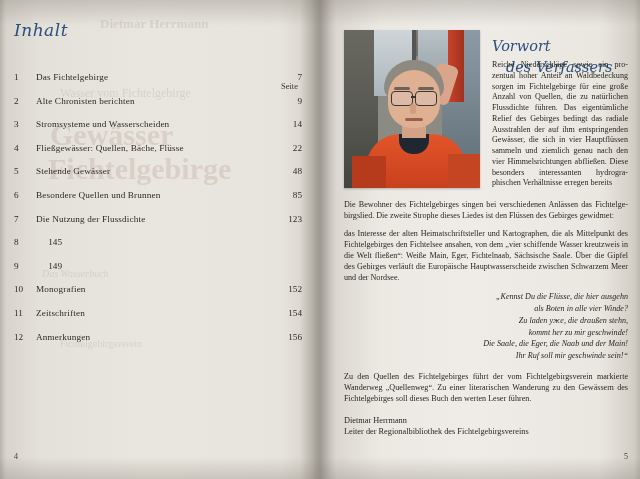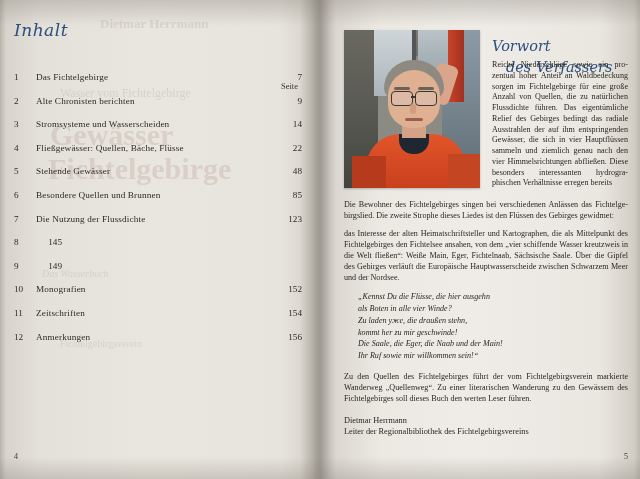--- a/index.html
+++ b/index.html
@@ -205,21 +205,21 @@
     line-height: 1.35;
     text-align: justify;
     color: #2a2621;
   }
   .para { margin: 0 0 7px 0; }
   .verse {
     margin: 8px 0 10px 14px;
     font-style: italic;
     font-size: 8.1px;
     line-height: 1.45;
-    text-align: left;
+    text-align: right;
     color: #2a2621;
   }
   .verse div { white-space: nowrap; }
   .sig-name { margin-top: 10px; font-size: 8.3px; color: #2a2621; }
   .sig-role { font-size: 8.3px; color: #2a2621; }
   .folio-right {
     position: absolute;
     right: 12px;
     bottom: 18px;
     font-size: 8px;
@@ -342,21 +342,21 @@
 
     <div class="body-full">
       <p class="para">Die Bewohner des Fichtelgebirges singen bei verschiedenen Anlässen das Fichtelge­birgslied. Die zweite Strophe dieses Liedes ist den Flüssen des Gebirges gewidmet:</p>
       <p class="para">das Interesse der alten Heimatschriftsteller und Kartographen, die als Mittelpunkt des Fichtelgebirges den Fichtelsee ansahen, von dem „vier schiffende Wasser kreutzweis in die Welt fließen“: Weiße Main, Eger, Fichtelnaab, Sächsische Saale. Über die Gipfel des Gebirges verläuft die Europäische Hauptwasserscheide zwi­schen Schwarzem Meer und der Nordsee.</p>
       <div class="verse">
         <div>„Kennst Du die Flüsse, die hier ausgehn</div>
         <div>als Boten in alle vier Winde?</div>
         <div>Zu laden ужe, die draußen stehn,</div>
         <div>kommt her zu mir geschwinde!</div>
         <div>Die Saale, die Eger, die Naab und der Main!</div>
-        <div>Ihr Ruf sowie mir willkommen sein!“</div>
+        <div>Ihr Ruf soll mir geschwinde sein!“</div>
       </div>
       <p class="para">Zu den Quellen des Fichtelgebirges führt der vom Fichtelgebirgsverein markierte Wanderweg „Quellenweg“. Zu einer literarischen Wanderung zu den Gewässern des Fichtelgebirges soll dieses Buch den werten Leser führen.</p>
       <div class="sig-name">Dietmar Herrmann</div>
       <div class="sig-role">Leiter der Regionalbibliothek des Fichtelgebirgsvereins</div>
     </div>
 
     <div class="folio-right">5</div>
   </div>
 
   <div class="gutter-shadow"></div>

